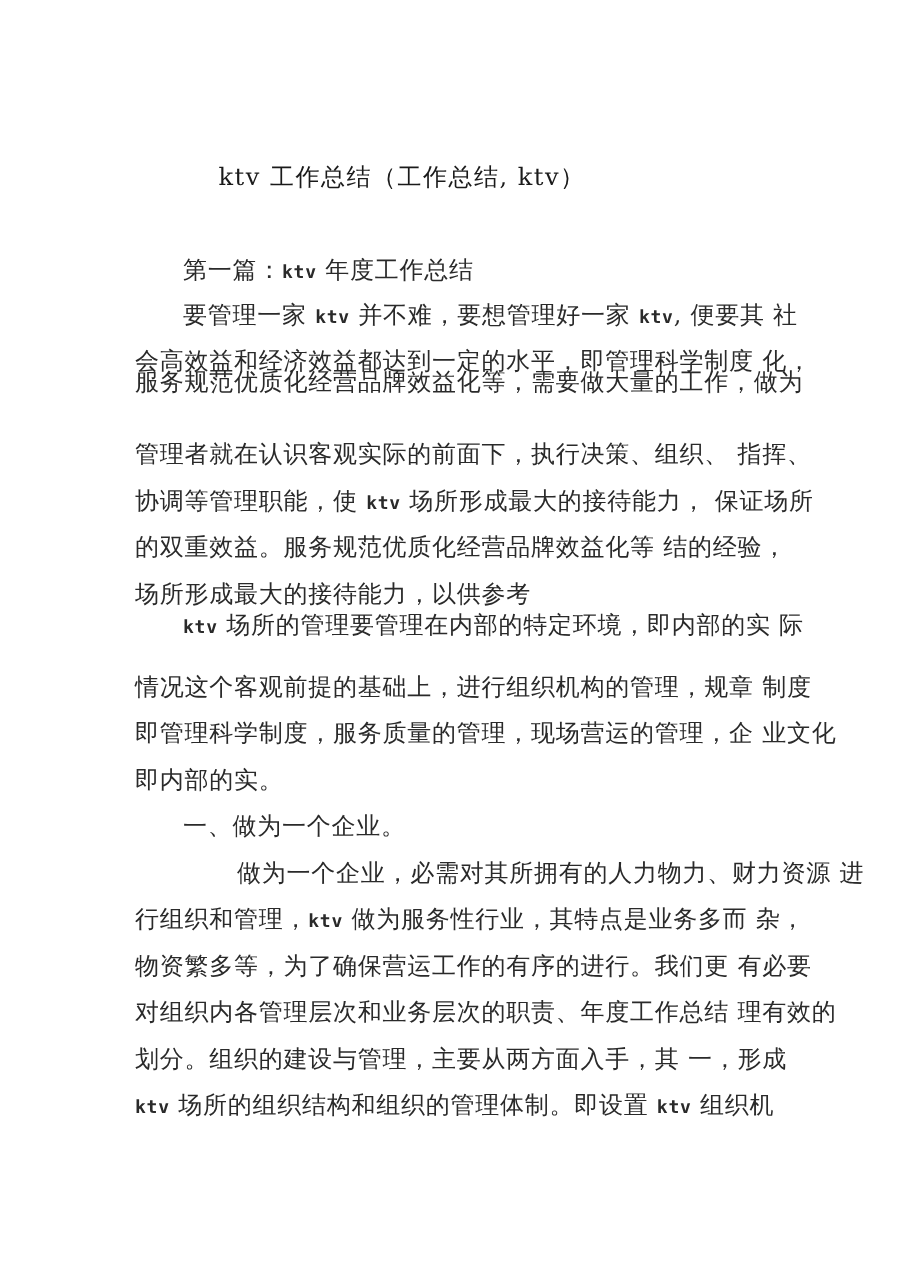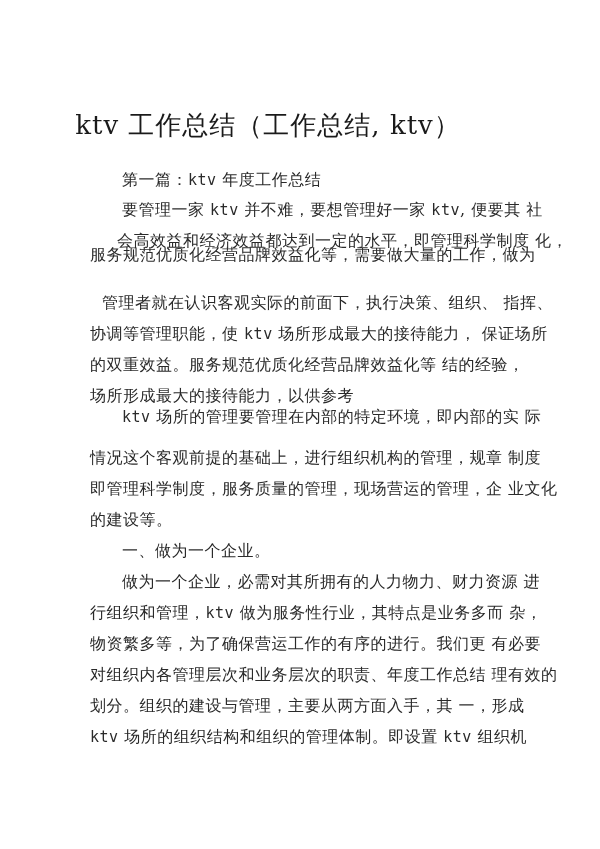--- a/index.html
+++ b/index.html
@@ -1,42 +1,42 @@
 <!DOCTYPE html>
 <html><head>
 <meta charset="utf-8">
 <style>
   html, body { margin:0; padding:0; background:#ffffff; }
   body { width:600px; height:849px; position:relative; overflow:hidden;
          font-family: "DejaVu Serif", "Liberation Serif", serif; color:#222; }
   .title { position:absolute; top:108px; left:0; width:536px; text-align:center;
-           font-size:26px; color:#1a1a1a; letter-spacing:1px; }
+           font-size:16px; color:#1a1a1a; letter-spacing:1px; }
   .line { position:absolute; left:90px; font-size:16px; white-space:nowrap; color:#2a2a2a; letter-spacing:0.5px; }
   .line.indent { left:122px; }
-  b.k { font-family:"DejaVu Sans Mono","Liberation Mono",monospace; font-weight:normal; font-size:15px;margin-top:24px; }
+  b.k { font-family:"DejaVu Sans Mono","Liberation Mono",monospace; font-weight:bold; font-size:12px;margin-top:24px; }
 </style>
 </head>
 <body>
 
 <div>
   <div class="title">ktv 工作总结（工作总结, ktv）</div>
   <div class="line indent" style="top:170px">第一篇：<b class="k">ktv</b> 年度工作总结</div>
   <div id="body-lines">
       <div class="line indent" style="top: 200px;">要管理一家 <b class="k">ktv</b> 并不难，要想管理好一家 <b class="k">ktv</b>, 便要其 社</div>
-      <div class="line" style="top: 231px; margin-left: 27px;">会高效益和经济效益都达到一定的水平，即管理科学制度 化，</div>
+      <div class="line" style="top: 231px;">会高效益和经济效益都达到一定的水平，即管理科学制度 化，</div>
       <div class="line" style="top: 245px;">服务规范优质化经营品牌效益化等，需要做大量的工作，做为</div>
-      <div class="line" style="top: 293px; margin-left: 12px;">管理者就在认识客观实际的前面下，执行决策、组织、 指挥、</div>
+      <div class="line" style="top: 293px;">管理者就在认识客观实际的前面下，执行决策、组织、 指挥、</div>
       <div class="line" style="top: 324px;">协调等管理职能，使 <b class="k">ktv</b> 场所形成最大的接待能力， 保证场所</div>
       <div class="line" style="top: 355px;">的双重效益。服务规范优质化经营品牌效益化等 结的经验，</div>
       <div class="line" style="top: 386px;">场所形成最大的接待能力，以供参考</div>
       <div class="line indent" style="top: 407px;"><b class="k">ktv</b> 场所的管理要管理在内部的特定环境，即内部的实 际</div>
       <div class="line" style="top: 448px;">情况这个客观前提的基础上，进行组织机构的管理，规章 制度</div>
       <div class="line" style="top: 479px;">即管理科学制度，服务质量的管理，现场营运的管理，企 业文化</div>
-      <div class="line" style="top: 510px;">的建设等。</div>
+      <div class="line" style="top: 510px;">即内部的实。</div>
       <div class="line indent" style="top: 541px;">一、做为一个企业。</div>
-      <div class="line indent" style="top: 572px;">做为一个企业，必需对其所拥有的人力物力、财力资源 进</div>
+      <div class="line indent" style="top: 572px; margin-left: 36px;">做为一个企业，必需对其所拥有的人力物力、财力资源 进</div>
       <div class="line" style="top: 603px;">行组织和管理，<b class="k">ktv</b> 做为服务性行业，其特点是业务多而 杂，</div>
       <div class="line" style="top: 634px;">物资繁多等，为了确保营运工作的有序的进行。我们更 有必要</div>
       <div class="line" style="top: 665px;">对组织内各管理层次和业务层次的职责、年度工作总结 理有效的</div>
       <div class="line" style="top: 696px;">划分。组织的建设与管理，主要从两方面入手，其 一，形成</div>
       <div class="line" style="top: 727px;"><b class="k">ktv</b> 场所的组织结构和组织的管理体制。即设置 <b class="k">ktv</b> 组织机</div>
     </div>
 </div>
 
 </body></html>

